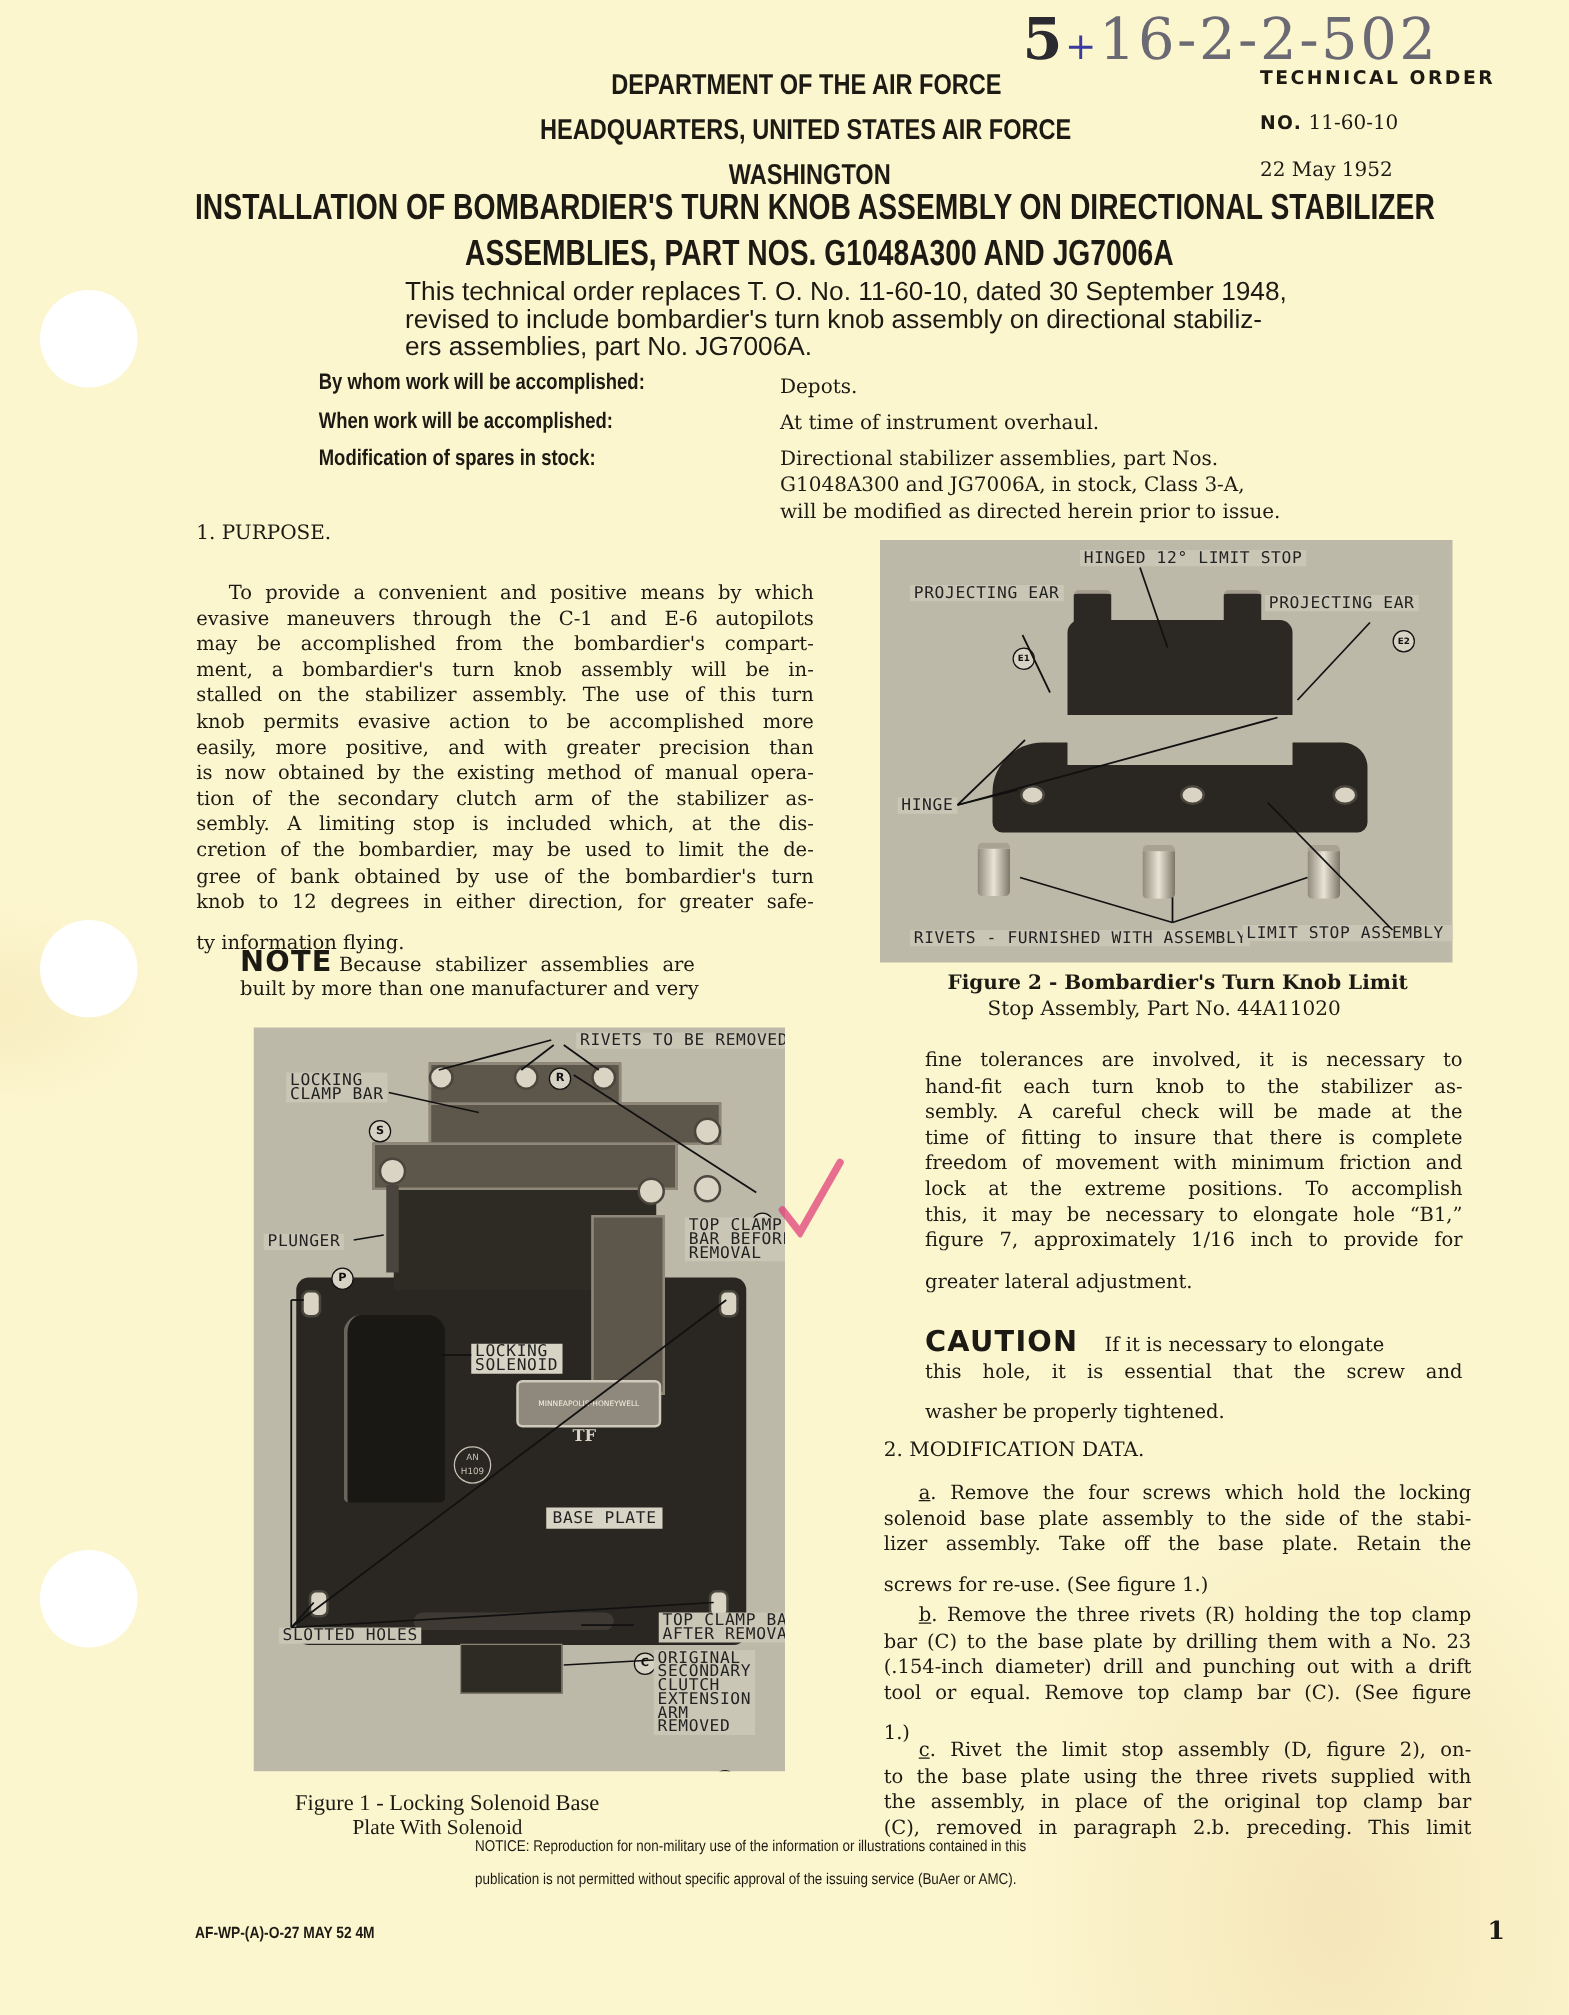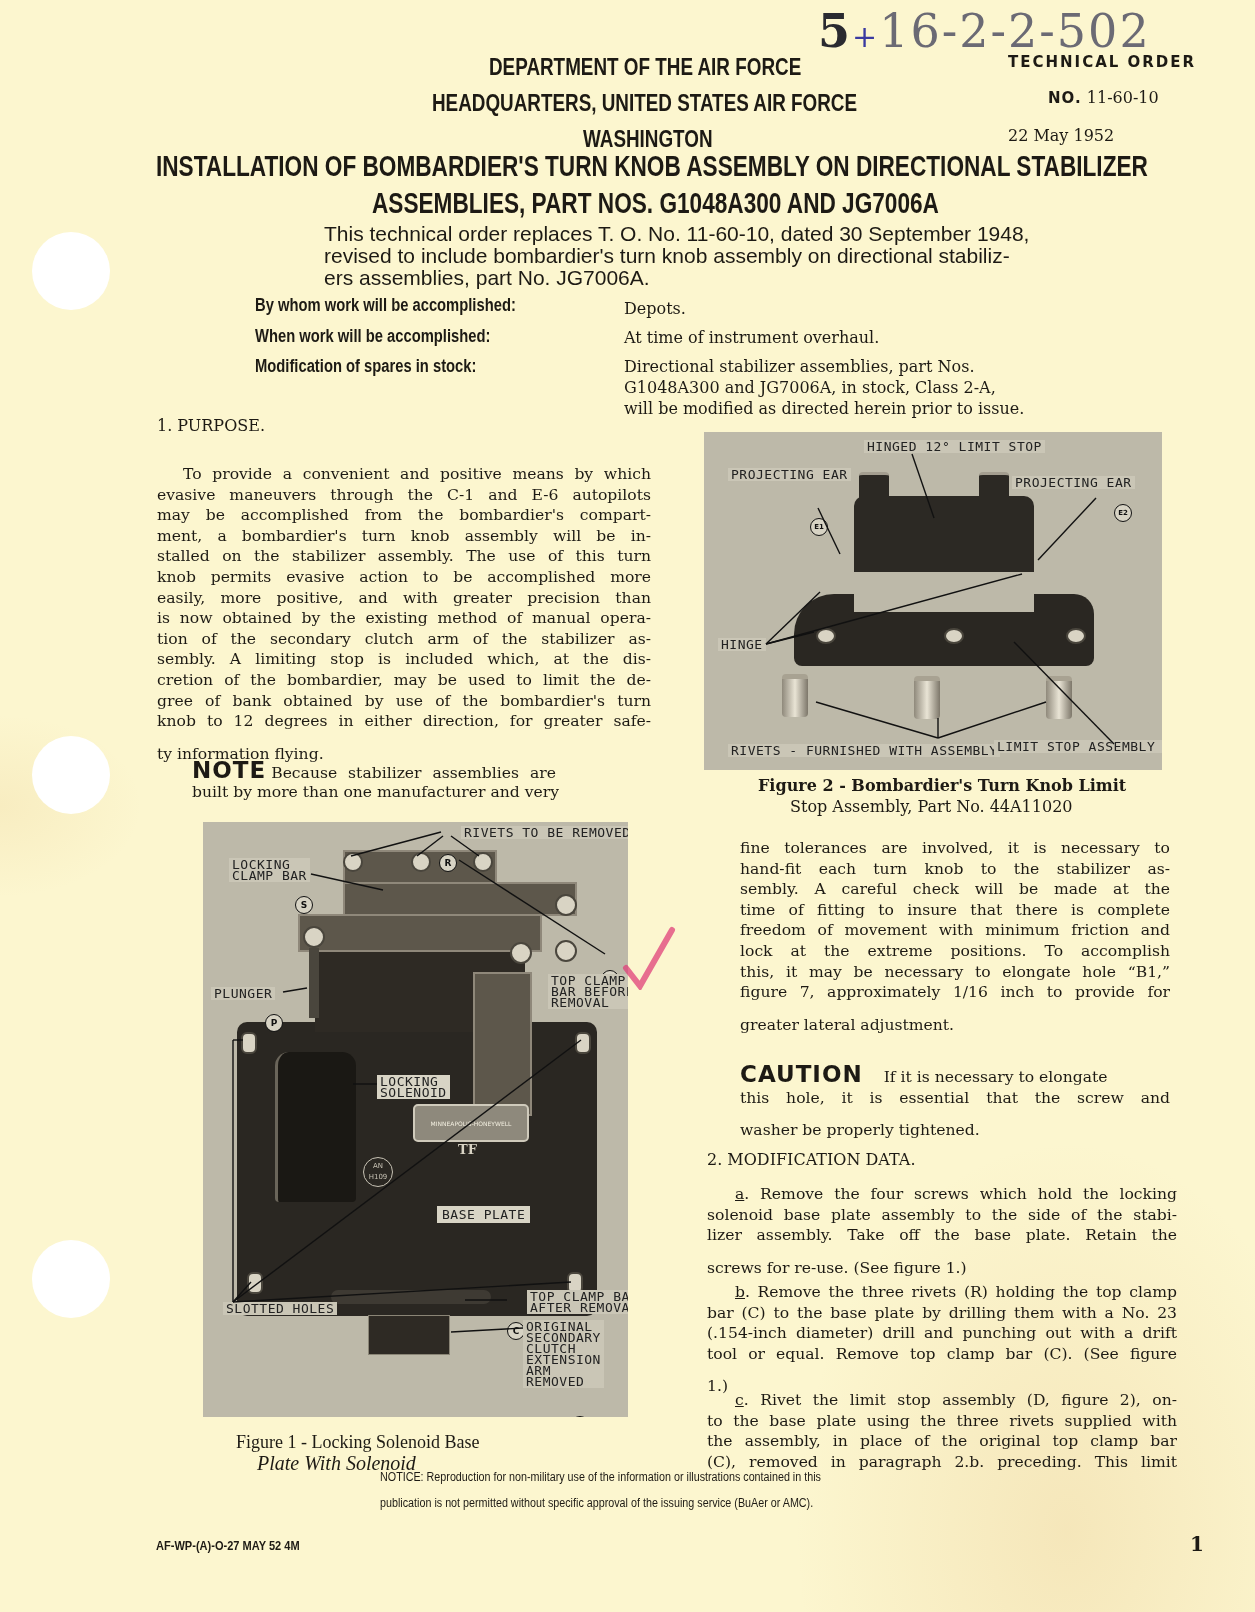--- a/index.html
+++ b/index.html
@@ -53,42 +53,42 @@
 <div class="abs stamp">
   <span class="first">5</span><span class="pen">+</span><span>16-2-2-502</span>
 </div>
 
 <div class="abs hdr" style="left:489px; top:54px;">DEPARTMENT OF THE AIR FORCE</div>
 <div class="abs hdr" style="left:432px; top:90px;">HEADQUARTERS, UNITED STATES AIR FORCE</div>
 <div class="abs hdr" style="left:583px; top:126px;">WASHINGTON</div>
 
 <div class="abs to-block" style="left:1008px; top:53px;">TECHNICAL ORDER</div>
 <div class="abs" style="left:1008px; top:88px;">
-  <span class="to-block" style="letter-spacing:1px;margin-left:40px;">NO.</span>
+  <span class="to-block" style="letter-spacing:1px;">NO.</span>
   <span class="to-val">11-60-10</span>
 </div>
 <div class="abs to-val" style="left:1008px; top:126px;">22 May 1952</div>
 
 <div class="abs title" style="left:156px; top:150px;">INSTALLATION OF BOMBARDIER'S TURN KNOB ASSEMBLY ON DIRECTIONAL STABILIZER</div>
 <div class="abs title" style="left:372px; top:187px;">ASSEMBLIES, PART NOS. G1048A300 AND JG7006A</div>
 
 <div class="abs intro">
   <span>This technical order replaces T. O. No. 11-60-10, dated 30 September 1948,</span>
   <span>revised to include bombardier's turn knob assembly on directional stabiliz-</span>
   <span>ers assemblies, part No. JG7006A.</span>
 </div>
 
 <div class="abs lbl" style="left:255px; top:295px;">By whom work will be accomplished:</div>
 <div class="abs val" style="left:624px; top:298px;">Depots.</div>
 <div class="abs lbl" style="left:255px; top:326px;">When work will be accomplished:</div>
 <div class="abs val" style="left:624px; top:327px;">At time of instrument overhaul.</div>
 <div class="abs lbl" style="left:255px; top:356px;">Modification of spares in stock:</div>
 <div class="abs val" style="left:624px; top:356px;">
   <div>Directional stabilizer assemblies, part Nos.</div>
-  <div>G1048A300 and JG7006A, in stock, Class 2-A,</div>
+  <div>G1048A300 and JG7006A, in stock, Class 3-A,</div>
   <div>will be modified as directed herein prior to issue.</div>
 </div>
 
 <div class="abs sec" style="left:157px; top:416px;">1.  PURPOSE.</div>
 <div class="abs body" style="left:157px; top:464px; width:494px;">
   <span class="ln" style="padding-left:26px;">To provide a convenient and positive means by which</span>
   <span class="ln">evasive maneuvers through the C-1 and E-6 autopilots</span>
   <span class="ln">may be accomplished from the bombardier's compart-</span>
   <span class="ln">ment, a bombardier's turn knob assembly will be in-</span>
   <span class="ln">stalled on the stabilizer assembly.  The use of this turn</span>
@@ -179,21 +179,21 @@
       <line x1="30" y1="480" x2="378" y2="218"></line>
       <line x1="30" y1="480" x2="48" y2="460"></line>
       <line x1="30" y1="480" x2="368" y2="460"></line>
       <line x1="150" y1="262" x2="174" y2="262"></line>
       <line x1="304" y1="478" x2="262" y2="478"></line>
       <line x1="320" y1="506" x2="248" y2="510"></line>
     </g>
   </svg>
 </div>
 <div class="abs caption" style="left:236px; top:1432px; font-family:'Liberation Serif', serif; font-size:18px;">Figure 1 - Locking Solenoid Base</div>
-<div class="abs caption" style="left:257px; top:1452px; font-family:'Liberation Serif', serif; font-size:20px;font-style:italic;">Plate With Solenoid</div>
+<div class="abs caption" style="left:282px; top:1452px; font-family:'Liberation Serif', serif; font-size:17px;">Plate With Solenoid</div>
 
 <div class="abs fig" style="left:704px; top:432px; width:458px; height:338px;">
   <div class="abs" style="left:150px; top:64px; width:180px; height:76px; background:#2c2924; border-radius:10px 10px 0 0;"></div>
   <div class="abs" style="left:155px; top:40px; width:30px; height:30px; background:#2c2924; border-radius:4px 4px 0 0; border-top:3px solid #a49e90;"></div>
   <div class="abs" style="left:275px; top:40px; width:30px; height:30px; background:#2c2924; border-radius:4px 4px 0 0; border-top:3px solid #a49e90;"></div>
   <div class="abs" style="left:90px; top:162px; width:300px; height:72px; background:#2a2722; border-radius:40px 20px 8px 8px;"></div>
   <div class="abs" style="left:150px; top:140px; width:180px; height:40px; background:#bdb9a9;"></div>
   <div class="rivet" style="left:112px; top:196px; width:16px; height:12px;"></div>
   <div class="rivet" style="left:240px; top:196px; width:16px; height:12px;"></div>
   <div class="rivet" style="left:362px; top:196px; width:16px; height:12px;"></div>

